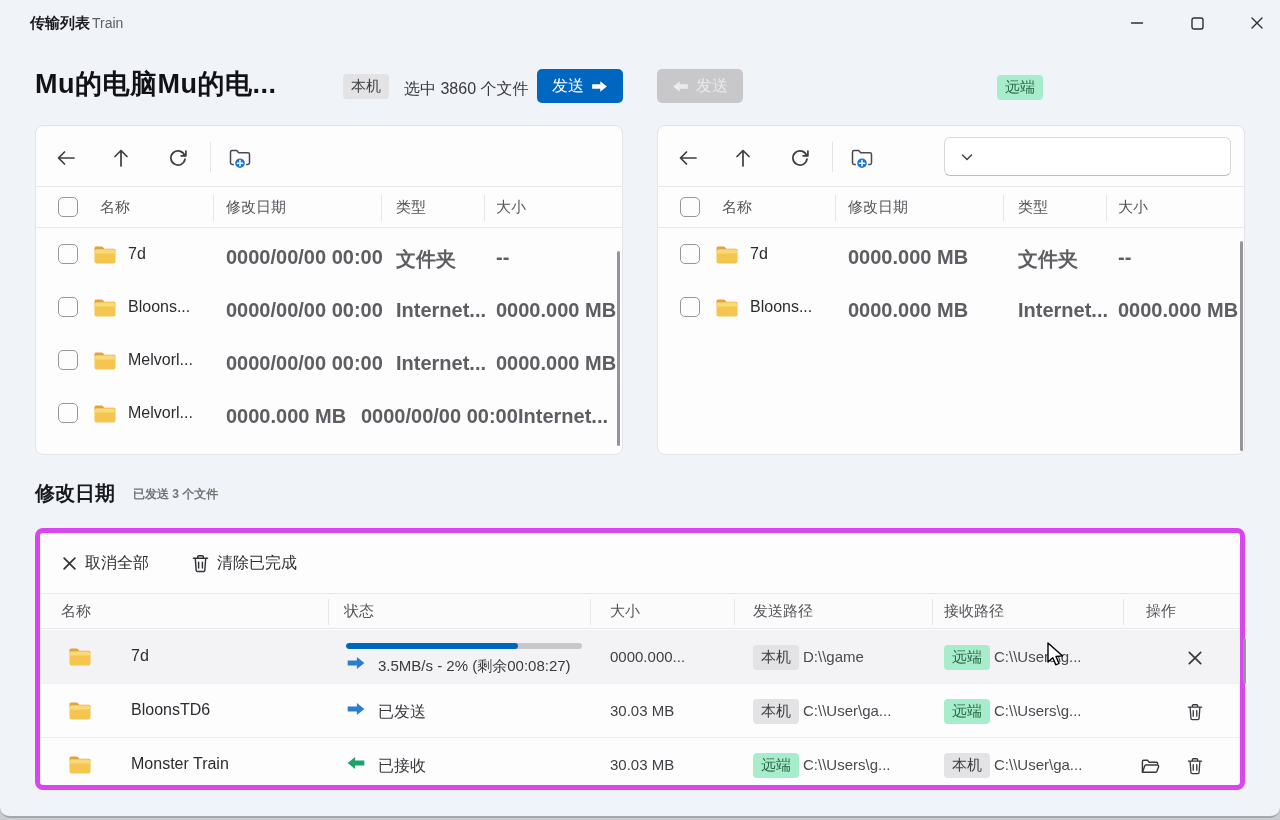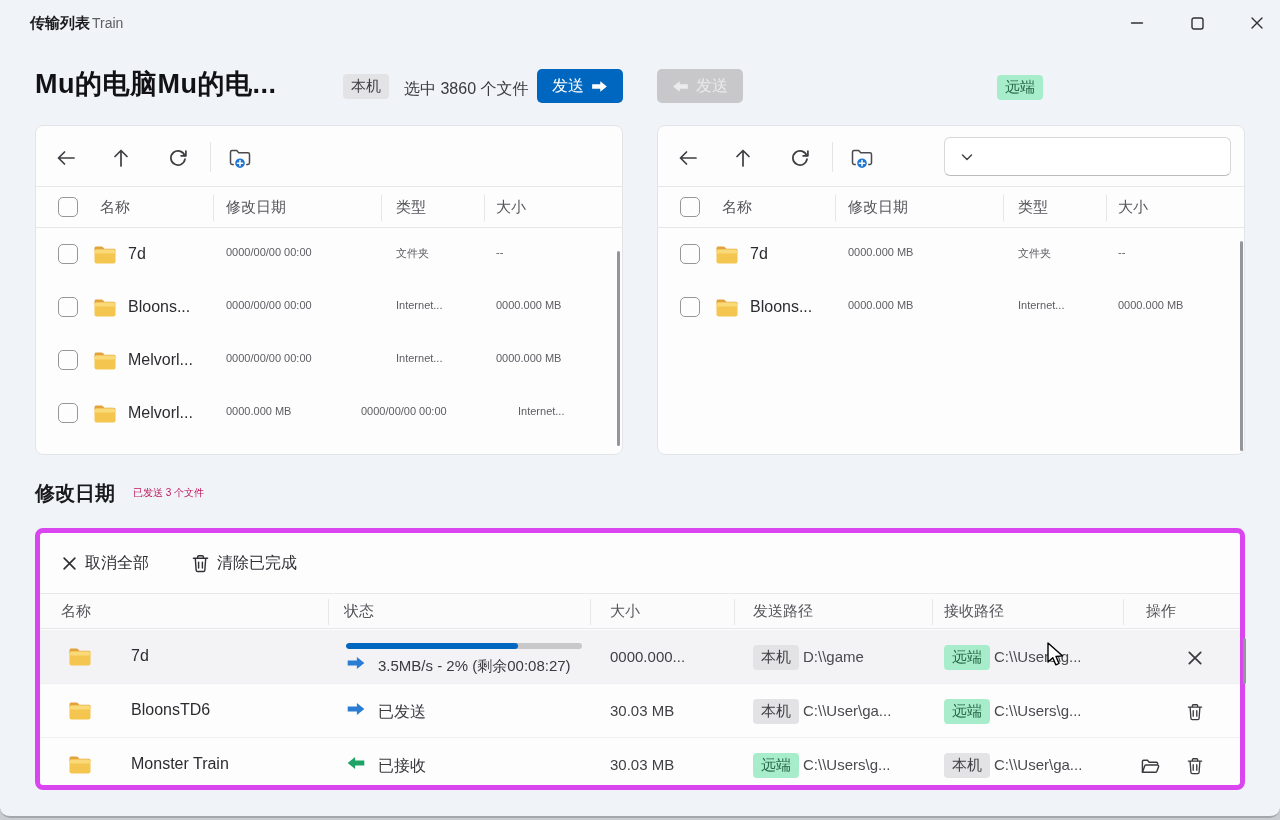--- a/index.html
+++ b/index.html
@@ -41,26 +41,26 @@
   .combobox .cbx-text { flex:1; font-size:16px; color:#3a3a3f; white-space:nowrap; overflow:hidden; }
   .thead { position:absolute; left:0; top:60px; width:100%; height:42px;
            border-top:1px solid #e7e7ea; border-bottom:1px solid #e7e7ea; }
   .hlabel { position:absolute; top:11px; font-size:15px; color:#55555a; }
   .hsep { position:absolute; top:8px; width:1px; height:26px; background:#e7e7ea; }
   .cb { position:absolute; width:20px; height:20px; border:1.5px solid #96969b; border-radius:5px; background:#fdfdfe; }
   .frow { position:absolute; left:0; width:100%; height:53px; }
   .frow .cb { left:22px; top:16px; }
   .ficon { position:absolute; left:57px; top:17px; }
   .fname { position:absolute; left:92px; top:17px; font-size:16px; color:#2c2c30; }
-  .fcell { position:absolute; top:18px; font-size:11px; color:#5d5d62; white-space:nowrap; }
+  .fcell { position:absolute; top:18px; font-size:20px; color:#5d5d62; white-space:nowrap;font-weight:bold; }
   .scrollbar { position:absolute; width:3px; background:#94949a; border-radius:2px; }
 
   
   .tl-title { position:absolute; left:35px; top:480px; font-size:20px; font-weight:700; color:#1a1a1e; }
-  .tl-sub { position:absolute; left:133px; top:486px; font-size:10px; color:#be185d; }
+  .tl-sub { position:absolute; left:133px; top:486px; font-size:12px; color:#737373;font-weight:bold; }
   .tcard { position:absolute; left:35px; top:528px; width:1210px; height:262px; background:#fdfdfe;
            border:5px solid #d946ef; border-radius:8px; }
   .ttool { position:absolute; left:0; top:0; width:100%; height:60px; }
   .ttool-btn { position:absolute; top:16px; height:28px; display:flex; align-items:center; gap:8px; font-size:16px; color:#2e2e33; }
   .tthead { position:absolute; left:0; top:60px; width:100%; height:36px; background:#fbfbfc;
             border-top:1px solid #e7e7ea; border-bottom:1px solid #e7e7ea; }
   .tthead .hlabel { top:8px; }
   .tthead .hsep { top:5px; }
   .trow { position:absolute; left:0; width:100%; height:54px; border-bottom:1px solid #f0f0f2; }
   .trow-hover { background:#f3f3f5; }

